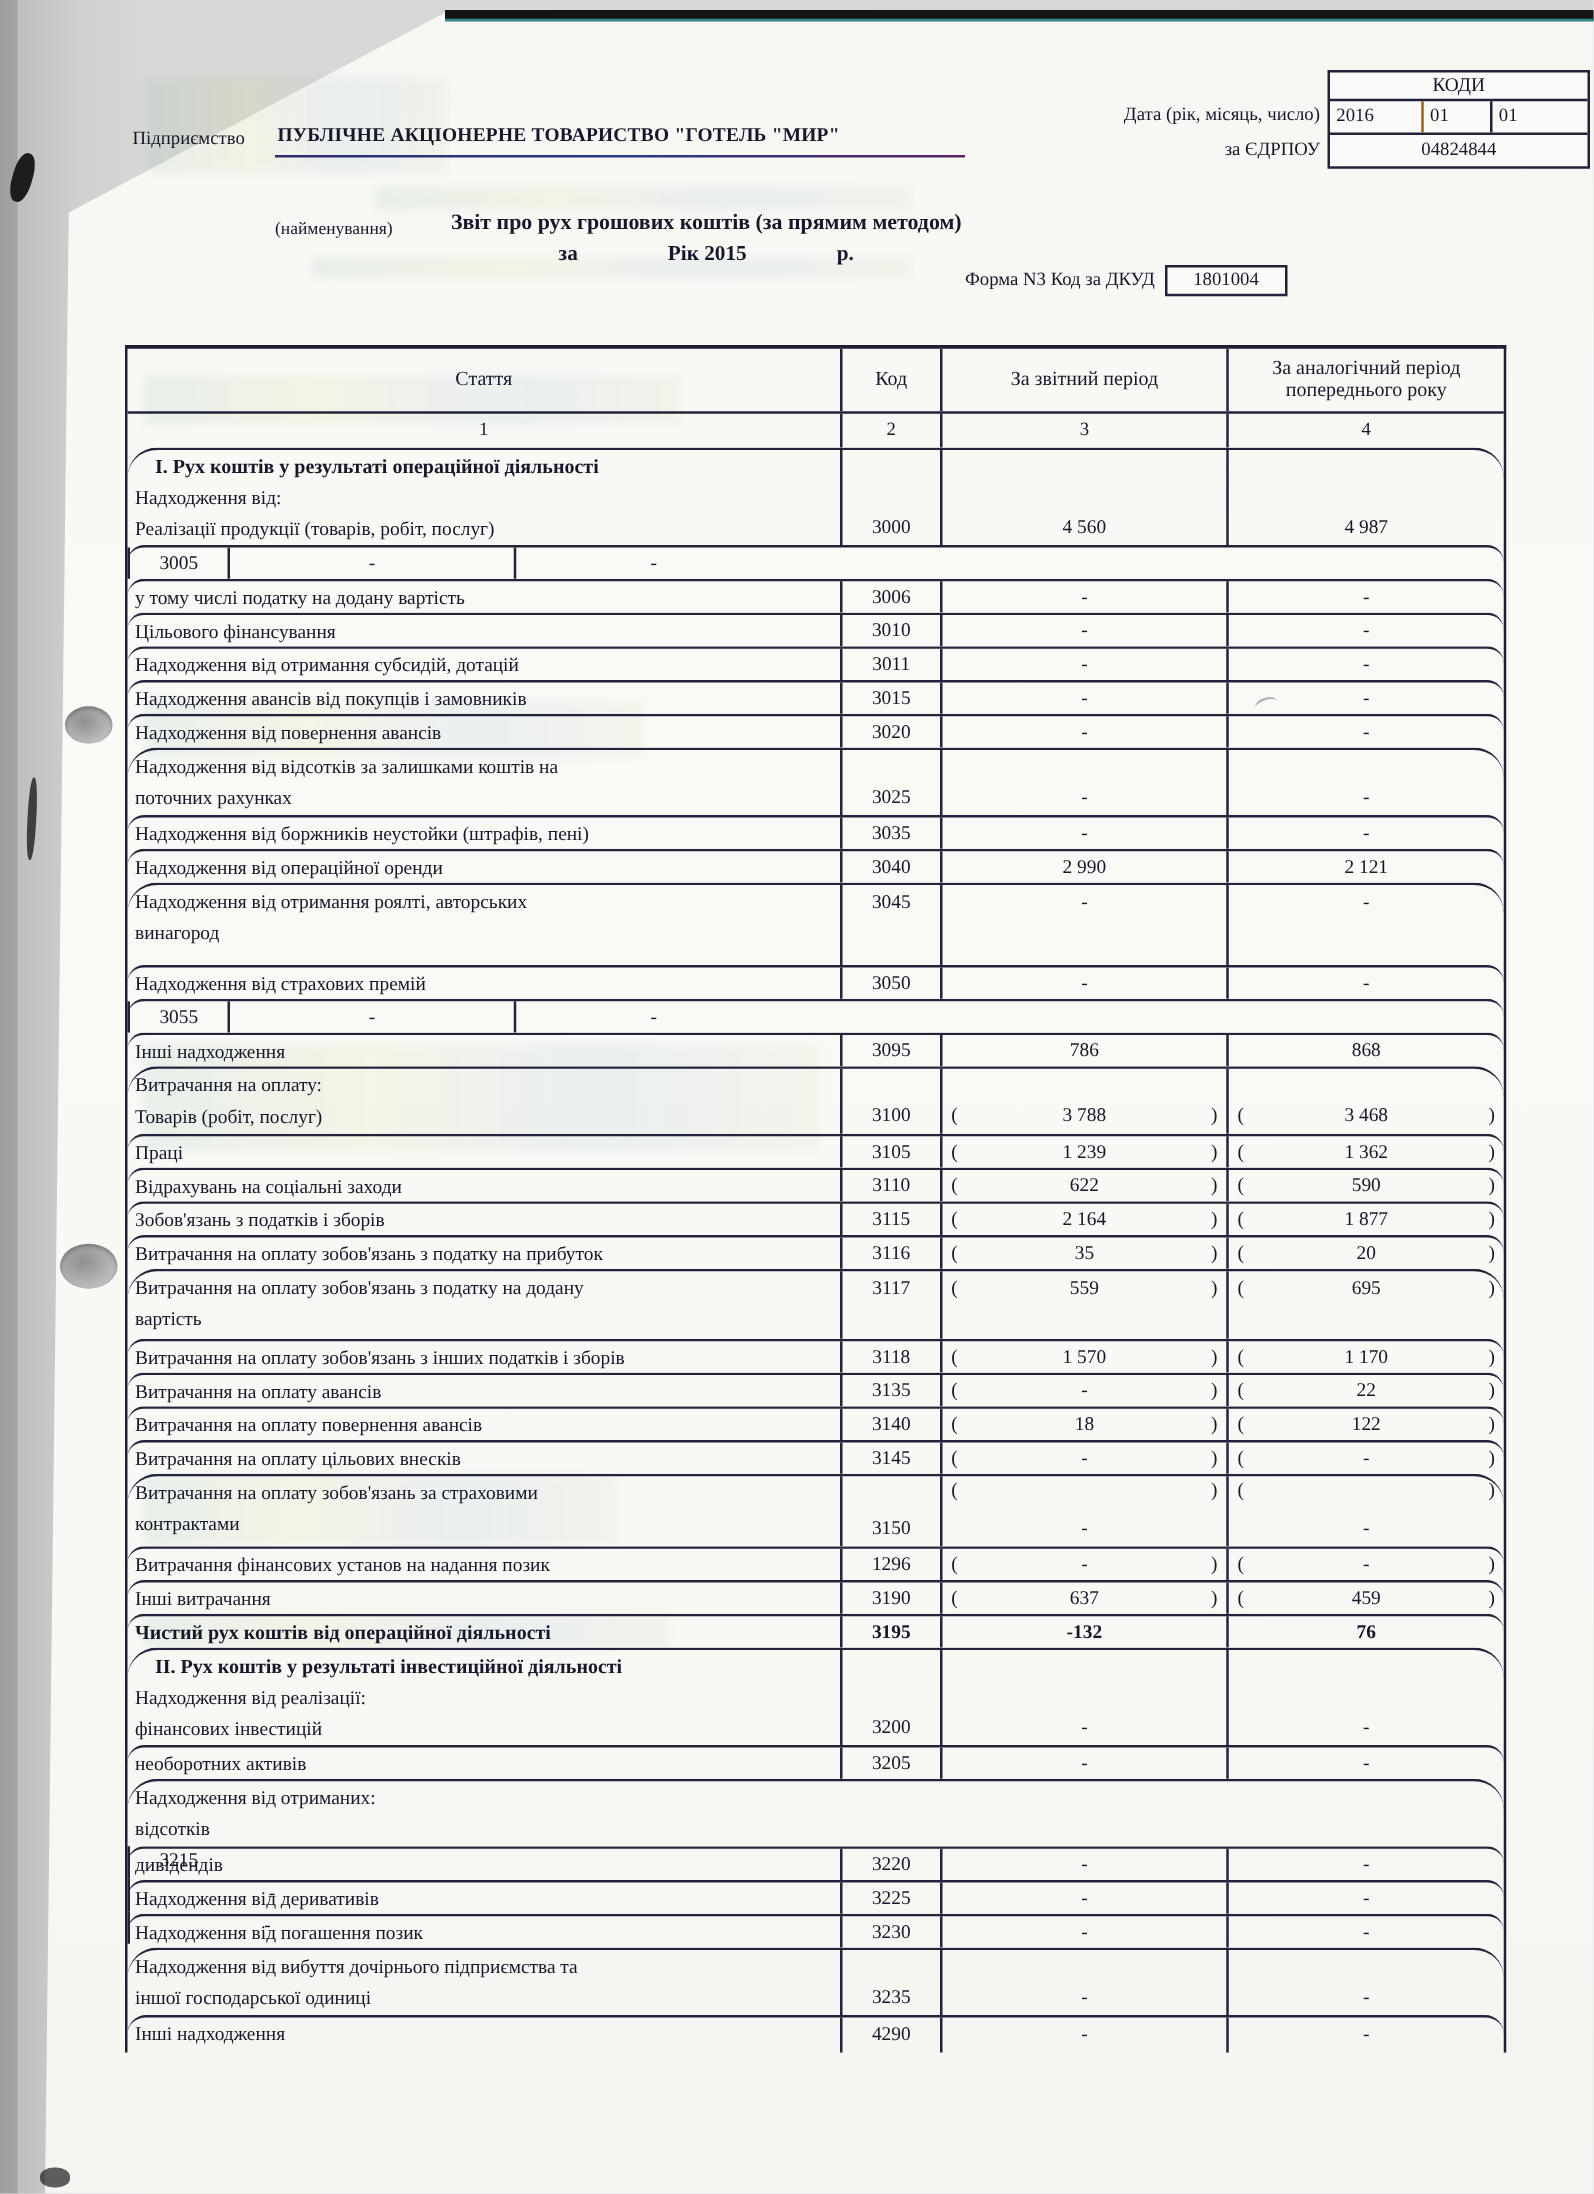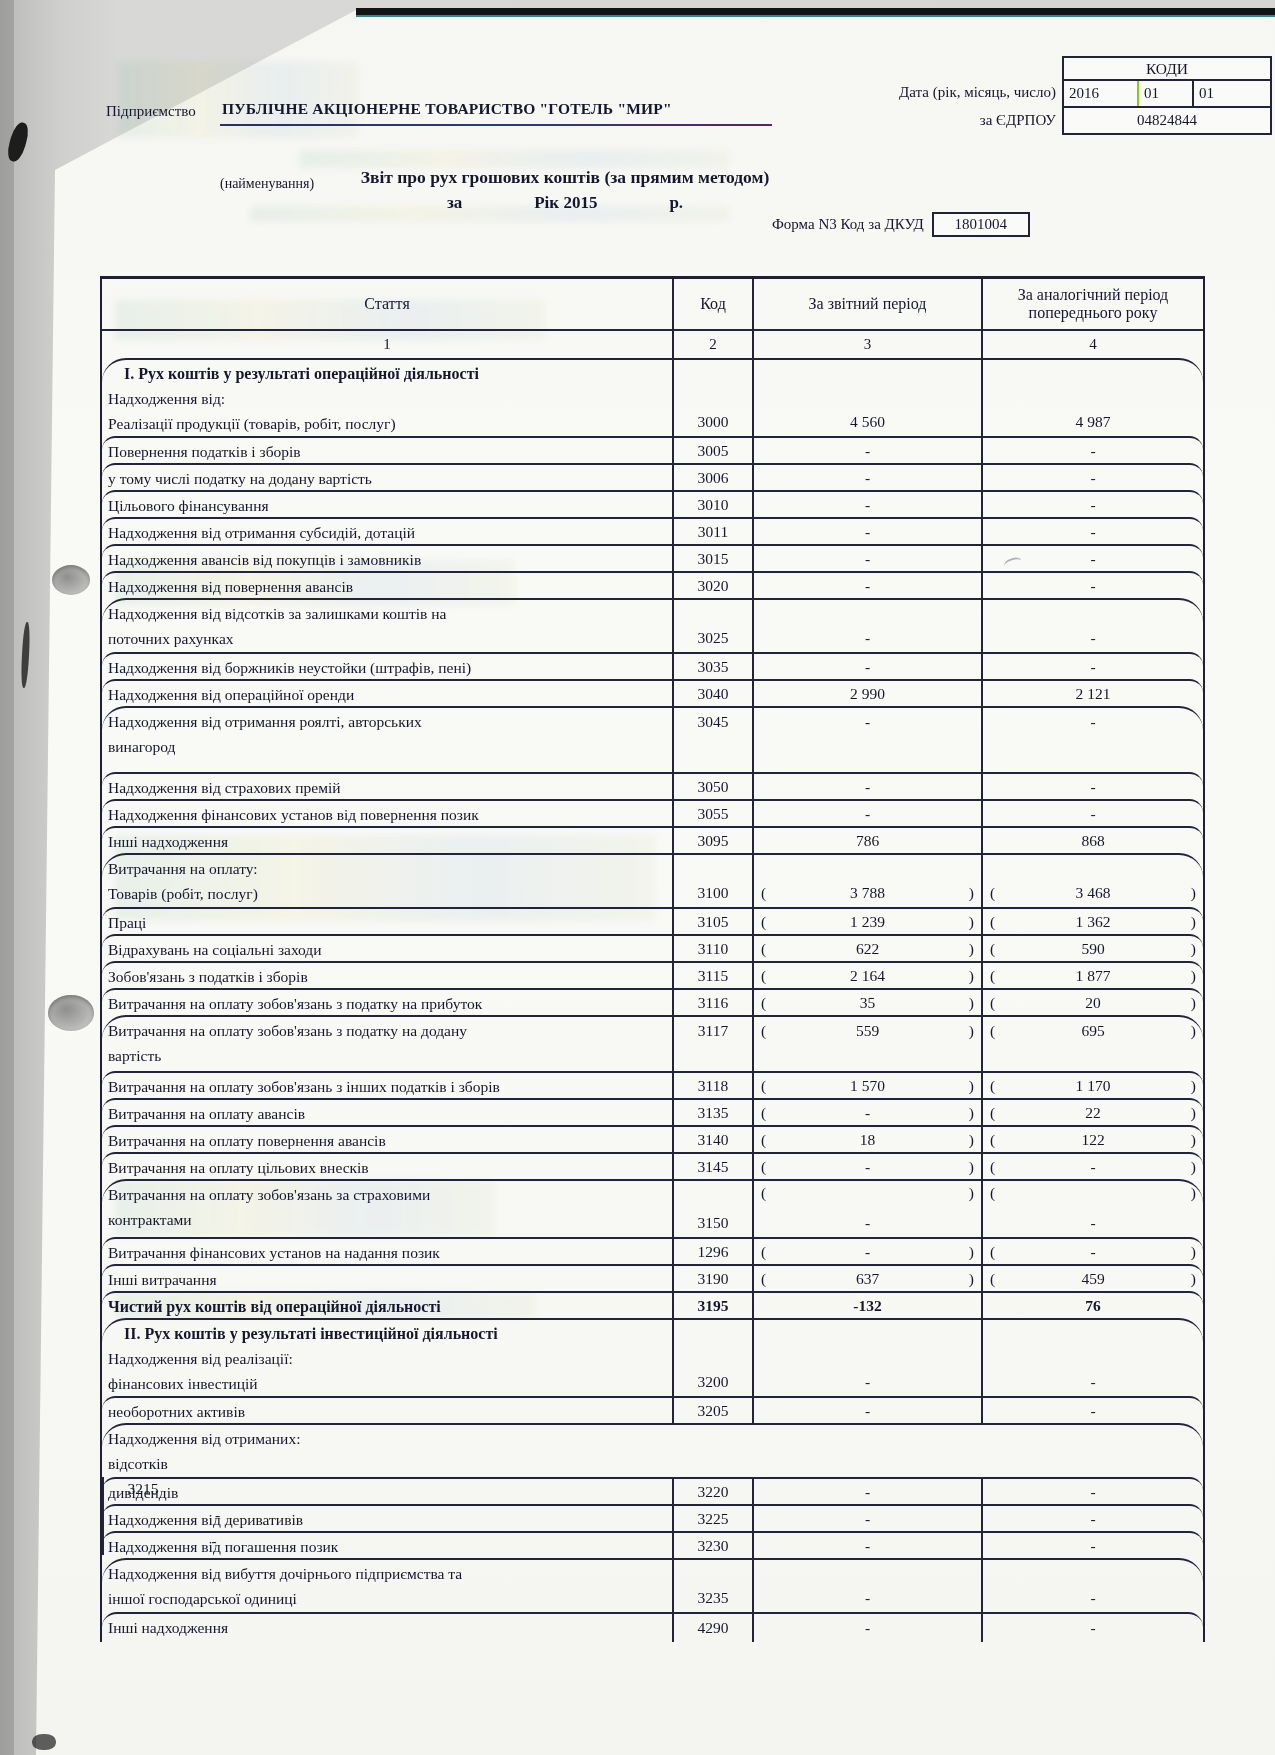--- a/index.html
+++ b/index.html
@@ -30,21 +30,21 @@
     position:absolute;border-radius:4px;filter:blur(3px);opacity:.33;
     background:linear-gradient(90deg,rgba(110,180,150,.35),rgba(205,200,90,.28),rgba(110,160,200,.3),rgba(180,200,120,.25));
   }
   .pencil{position:absolute;width:18px;height:9px;border-top:2px solid rgba(90,90,100,.45);border-radius:50%;transform:rotate(-18deg);}
 
   
   .codes-box{position:absolute;left:1062px;top:56px;width:206px;border:2px solid #22223a;background:rgba(255,255,255,.4);}
   .codes-title{height:21px;text-align:center;font-size:15.5px;border-bottom:2px solid #22223a;line-height:21px;}
   .codes-daterow{display:flex;height:25px;border-bottom:2px solid #22223a;}
   .codes-daterow .dc{line-height:25px;font-size:15px;padding-left:5px;}
-  .dc1{width:68px;border-right:2px solid #84cc16;}
+  .dc1{width:68px;border-right:2px solid #a16207;}
   .dc2{width:48px;border-right:2px solid #22223a;}
   .dc3{flex:1;}
   .codes-edrow{height:25px;line-height:25px;text-align:center;font-size:15px;}
   .toplabel{position:absolute;font-size:15px;text-align:right;}
 
   
   .company-label{position:absolute;left:106px;top:103px;font-size:15px;}
   .company-name{position:absolute;left:222px;top:100px;font-size:15.5px;font-weight:bold;letter-spacing:.2px;}
   .company-underline{position:absolute;left:220px;top:124px;width:552px;height:2px;background:linear-gradient(90deg,#2c2c74,#273a8a,#5a2464);}
   .company-note{position:absolute;left:220px;top:129px;width:552px;text-align:left;font-size:14px;margin-top:47px;}
@@ -159,23 +159,20 @@
             <div class="plainv">3000</div>
           </div>
           <div class="w3 vcell vbot">
             <div class="plainv">4 560</div>
           </div>
           <div class="w4 vcell vbot">
             <div class="plainv">4 987</div>
           </div>
         </div>
         <div class="trow" style="height: 27px;">
-          <div class="c1">
-            <div class="lline">Повернення податків і зборів</div>
-          </div>
           <div class="w2 vcell vmid">
             <div class="plainv">3005</div>
           </div>
           <div class="w3 vcell vmid">
             <div class="plainv">-</div>
           </div>
           <div class="w4 vcell vmid">
             <div class="plainv">-</div>
           </div>
         </div>
@@ -315,23 +312,20 @@
             <div class="plainv">3050</div>
           </div>
           <div class="w3 vcell vmid">
             <div class="plainv">-</div>
           </div>
           <div class="w4 vcell vmid">
             <div class="plainv">-</div>
           </div>
         </div>
         <div class="trow" style="height: 27px;">
-          <div class="c1">
-            <div class="lline">Надходження фінансових установ від повернення позик</div>
-          </div>
           <div class="w2 vcell vmid">
             <div class="plainv">3055</div>
           </div>
           <div class="w3 vcell vmid">
             <div class="plainv">-</div>
           </div>
           <div class="w4 vcell vmid">
             <div class="plainv">-</div>
           </div>
         </div>

